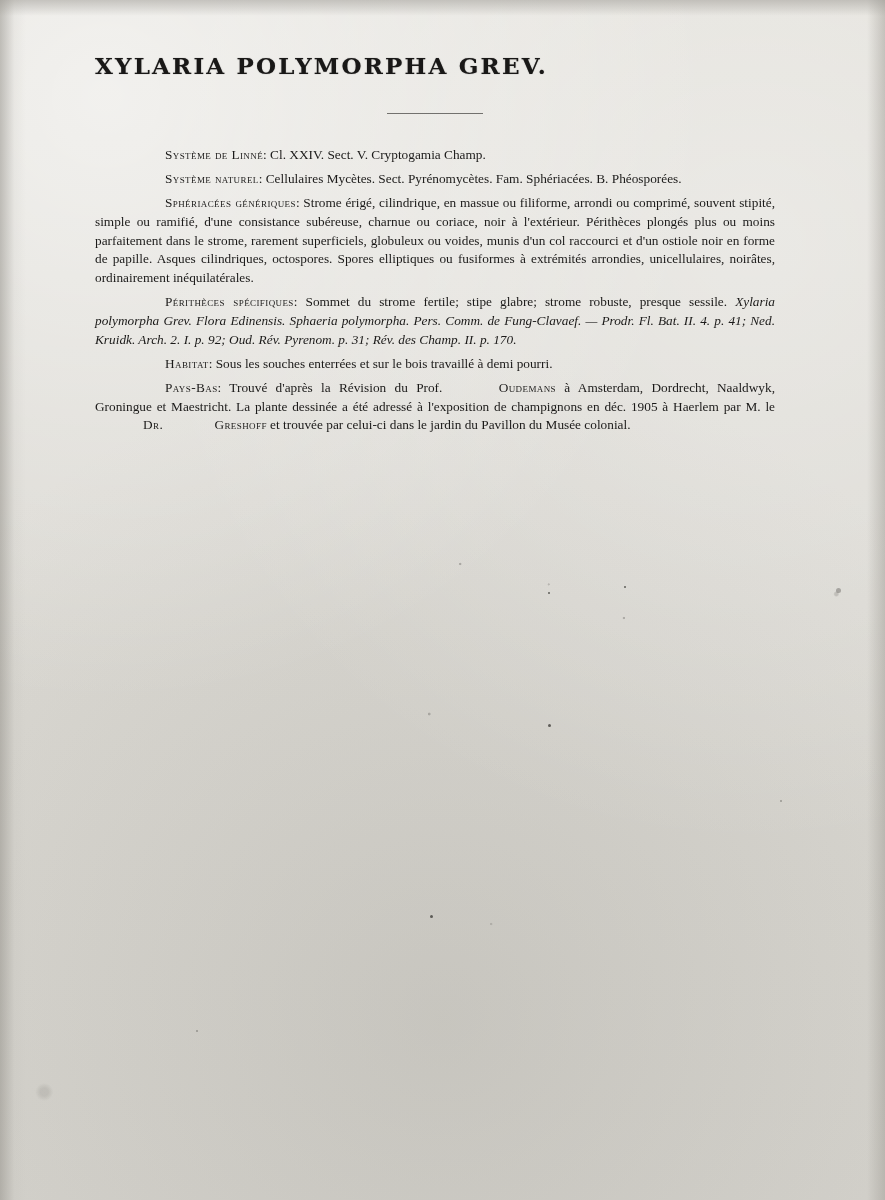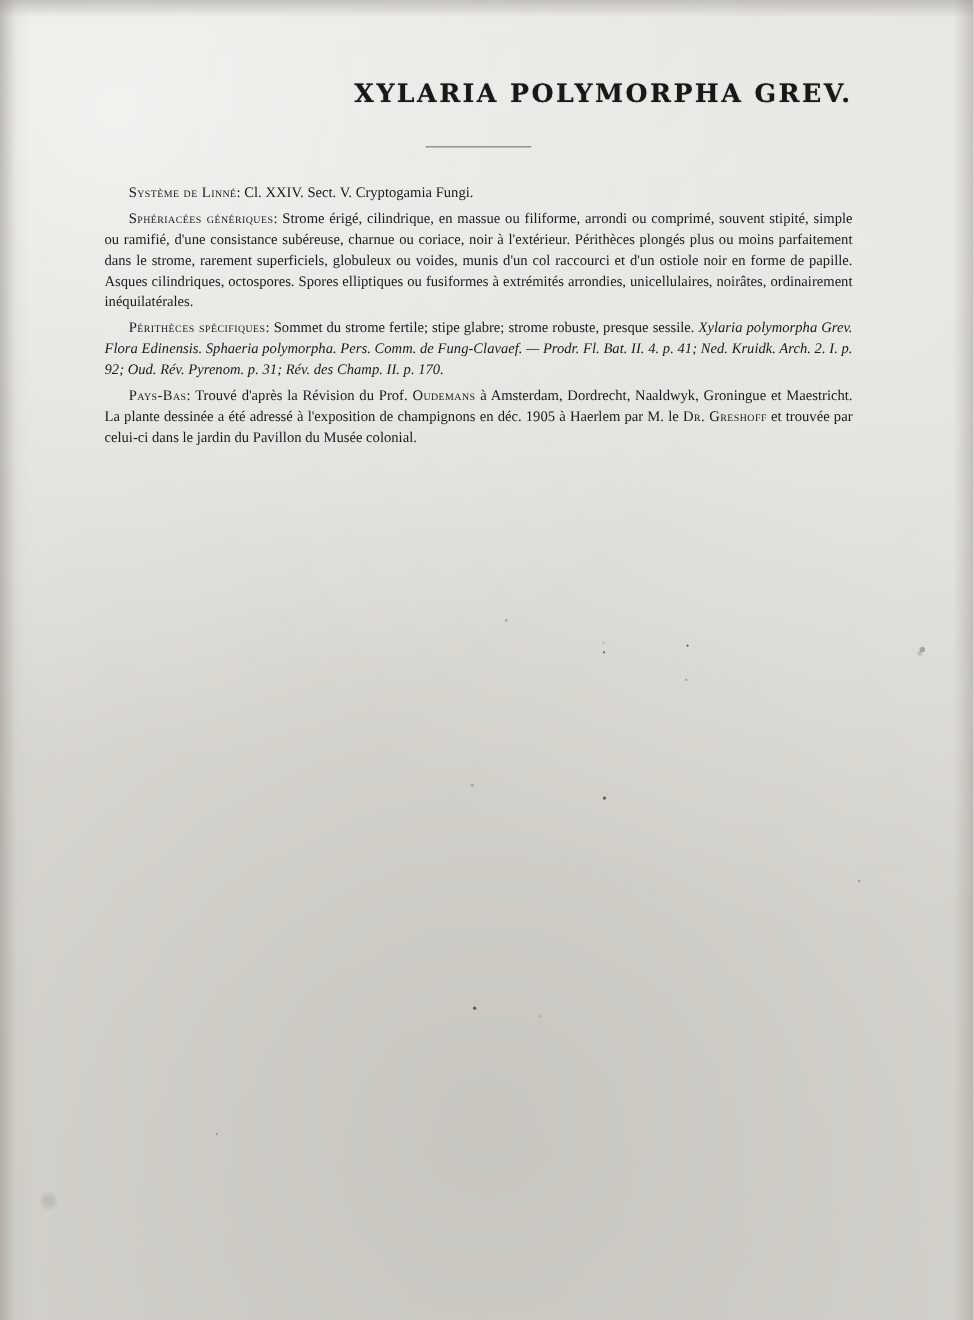--- a/index.html
+++ b/index.html
@@ -62,22 +62,22 @@
   }
 
   .content {
     position: relative;
     padding: 0 110px 0 95px;
     z-index: 2;
   }
 
   h1.title {
     margin: 0;
-    padding-top: 72px;
-    text-align: right;
+    padding-top: 52px;
+    text-align: left;
     font-family: "DejaVu Serif", serif;
     font-weight: bold;
     font-size: 23px;
     letter-spacing: 2.2px;
     color: #191817;
     text-shadow: 0 0 1px rgba(25,24,23,0.5);
   }
 
   .rule {
     width: 96px;
@@ -99,20 +99,21 @@
     margin: 0 0 2px 0;
     text-indent: 22px;
   }
   .para + .para {
     margin-top: 5px;
   }
 
   .sc {
     font-variant: small-caps;
     letter-spacing: 0.4px;
+    margin-left: 48px;
   }
   .it {
     font-style: italic;
   }
 
   
   .speck {
     position: absolute;
     background: rgba(55,53,50,0.75);
     border-radius: 50%;
@@ -139,35 +140,43 @@
   <div class="content">
 
     <h1 class="title">XYLARIA POLYMORPHA GREV.</h1>
 
     <div class="rule"></div>
 
     <div class="body">
 
       <p class="para">
         <span class="sc">Système de Linné</span><span>:</span>
-        <span>Cl. XXIV. Sect. V. Cryptogamia Fungi.</span>
+        <span>Cl. XXIV. Sect. V. Cryptogamia Champ.</span>
       </p>
 
+      <p class="para">
+        <span class="sc">Système naturel</span><span>:</span>
+        <span>Cellulaires Mycètes. Sect. Pyrénomycètes. Fam. Sphériacées. B. Phéosporées.</span>
+      </p>
 
       <p class="para">
         <span class="sc">Sphériacées génériques</span><span>:</span>
         <span>Strome érigé, cilindrique, en massue ou filiforme, arrondi ou comprimé, souvent stipité, simple ou ramifié, d'une consistance subéreuse, charnue ou coriace, noir à l'extérieur. Périthèces plongés plus ou moins parfaitement dans le strome, rarement superficiels, globuleux ou voides, munis d'un col raccourci et d'un ostiole noir en forme de papille. Asques cilindriques, octospores. Spores elliptiques ou fusiformes à extrémités arrondies, unicellulaires, noirâtes, ordinairement inéquilatérales.</span>
       </p>
 
       <p class="para">
         <span class="sc">Périthèces spécifiques</span><span>:</span>
         <span>Sommet du strome fertile; stipe glabre; strome robuste, presque sessile.</span>
         <span class="it">Xylaria polymorpha Grev. Flora Edinensis. Sphaeria polymorpha. Pers. Comm. de Fung-Clavaef. — Prodr. Fl. Bat. II. 4. p. 41; Ned. Kruidk. Arch. 2. I. p. 92; Oud. Rév. Pyrenom. p. 31; Rév. des Champ. II. p. 170.</span>
       </p>
 
+      <p class="para">
+        <span class="sc">Habitat</span><span>:</span>
+        <span>Sous les souches enterrées et sur le bois travaillé à demi pourri.</span>
+      </p>
 
       <p class="para">
         <span class="sc">Pays-Bas</span><span>:</span>
         <span>Trouvé d'après la Révision du Prof. </span><span class="sc">Oudemans</span><span> à Amsterdam, Dordrecht, Naaldwyk, Groningue et Maestricht. La plante dessinée a été adressé à l'exposition de champignons en déc. 1905 à Haerlem par M. le </span><span class="sc">Dr.</span> <span class="sc">Greshoff</span><span> et trouvée par celui-ci dans le jardin du Pavillon du Musée colonial.</span>
       </p>
 
     </div>
   </div>
 </div>
 

